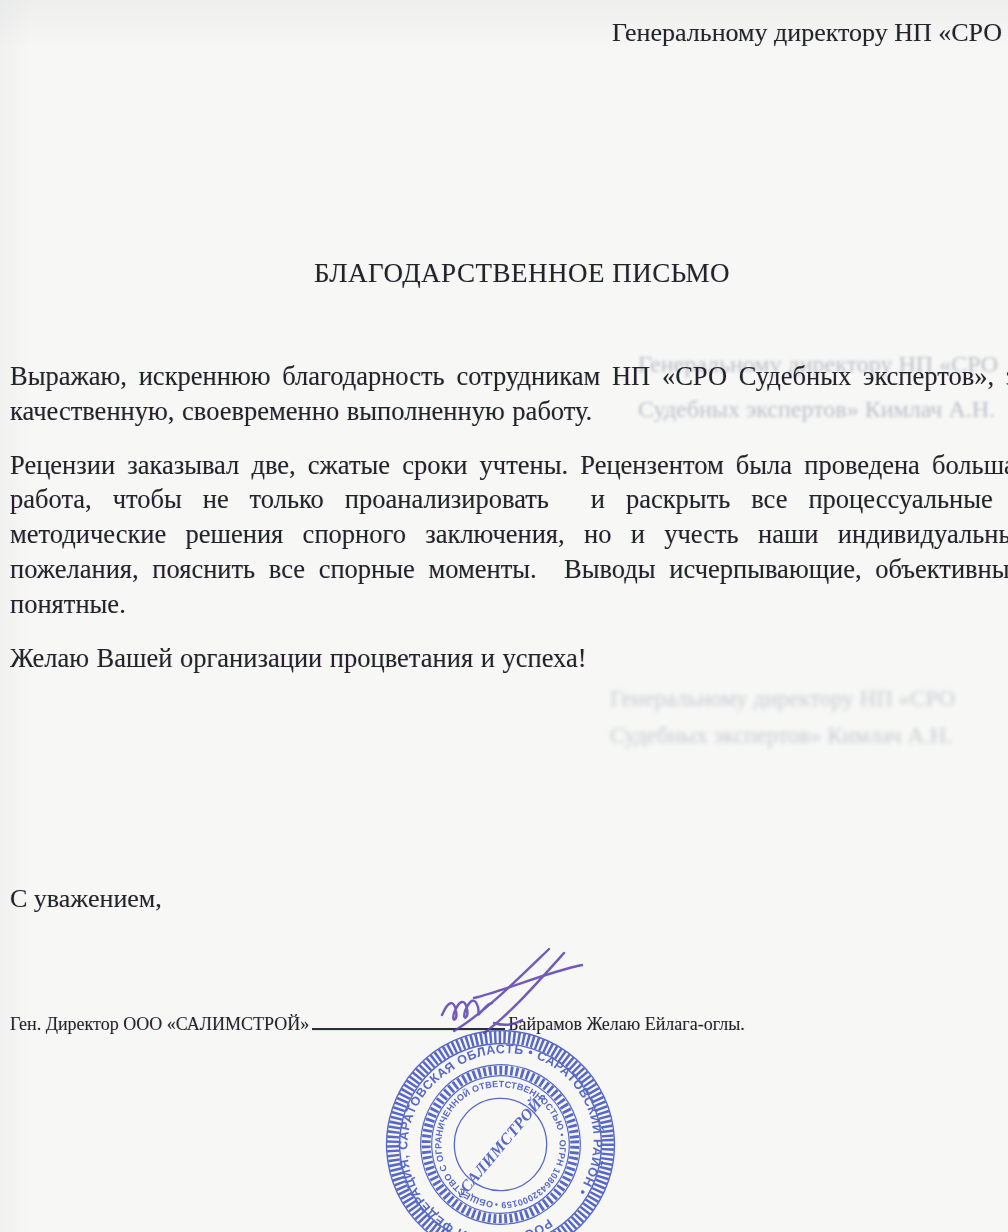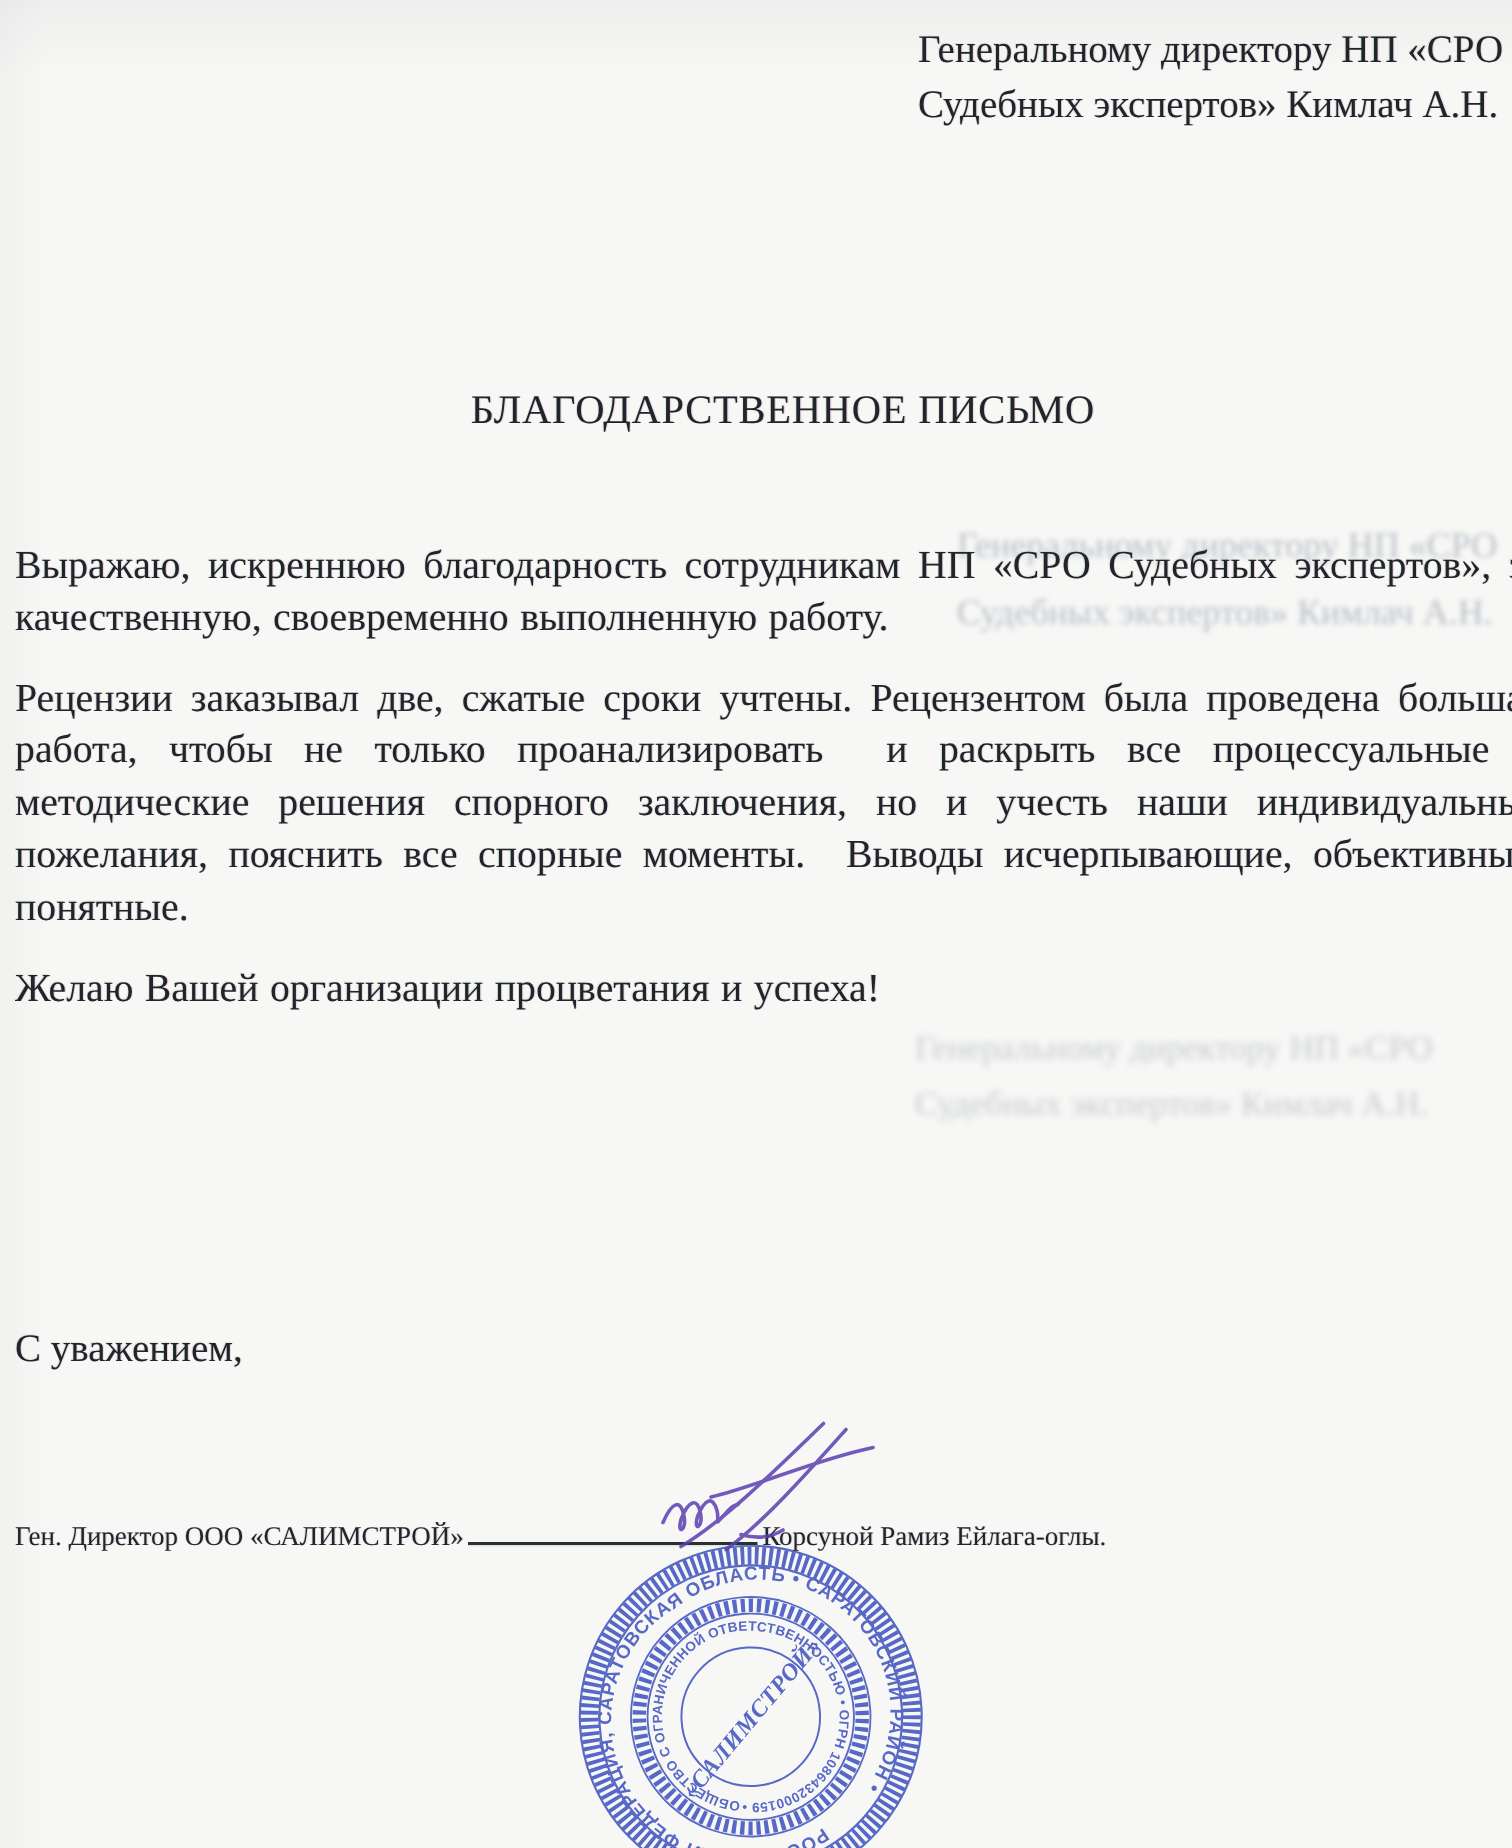--- a/index.html
+++ b/index.html
@@ -97,21 +97,20 @@
     position:absolute;left:424px;top:943px;width:185px;height:100px;z-index:4;
   }
 </style>
 </head>
 <body>
 
 <div class="page">
 
   <div class="recipient scan-text">
     <div>Генеральному директору НП «СРО</div>
-    <div>Судебных экспертов» Кимлач А.Н.</div>
   </div>
 
   <div class="ghost ghost-a">
     <div>Генеральному директору НП «СРО</div>
     <div>Судебных экспертов» Кимлач А.Н.</div>
   </div>
 
   <div class="ghost ghost-b">
     <div>Генеральному директору НП «СРО</div>
     <div>Судебных экспертов» Кимлач А.Н.</div>
@@ -123,21 +122,21 @@
     <p class="para"><span class="lead-underline">Выражаю,</span><span> искреннюю благодарность сотрудникам НП «СРО Судебных экспертов», за качественную, своевременно выполненную работу.</span></p>
     <p class="para">Рецензии заказывал две, сжатые сроки учтены. Рецензентом была проведена большая работа, чтобы не только проанализировать&nbsp; и раскрыть все процессуальные и методические решения спорного заключения, но и учесть наши индивидуальные пожелания, пояснить все спорные моменты.&nbsp; Выводы исчерпывающие, объективные, понятные.</p>
     <p class="para">Желаю Вашей организации процветания и успеха!</p>
   </div>
 
   <div class="salutation scan-text">С уважением,</div>
 
   <div class="sign-row scan-text">
     <span>Ген. Директор ООО «САЛИМСТРОЙ»</span>
     <span class="sig-line"></span>
-    <span>Корсуной Рамиз Ейлага-оглы.</span>
+    <span>Байрамов Желаю Ейлага-оглы.</span>
   </div>
 
   <svg class="sig-svg" viewBox="0 0 185 100" aria-hidden="true">
     <g fill="none" stroke="var(--signature,#5a3fb2)" stroke-width="2.4" stroke-linecap="round" stroke-linejoin="round" opacity="0.85">
       <path d="M18,72 c6,-14 12,-16 14,-4 c2,9 -5,13 -2,2 c5,-13 11,-15 13,-4 c2,9 -5,13 -2,2 c5,-12 10,-14 13,-4 c1.5,6 -1,10 2,6 c4,-4 8,-10 12,-10"></path>
       <path d="M30,88 C60,70 95,35 125,6"></path>
       <path d="M60,90 C85,72 115,38 140,10"></path>
       <path d="M50,55 C80,48 120,30 158,22"></path>
       <path d="M70,80 c10,3 20,2 28,-3"></path>
     </g>

